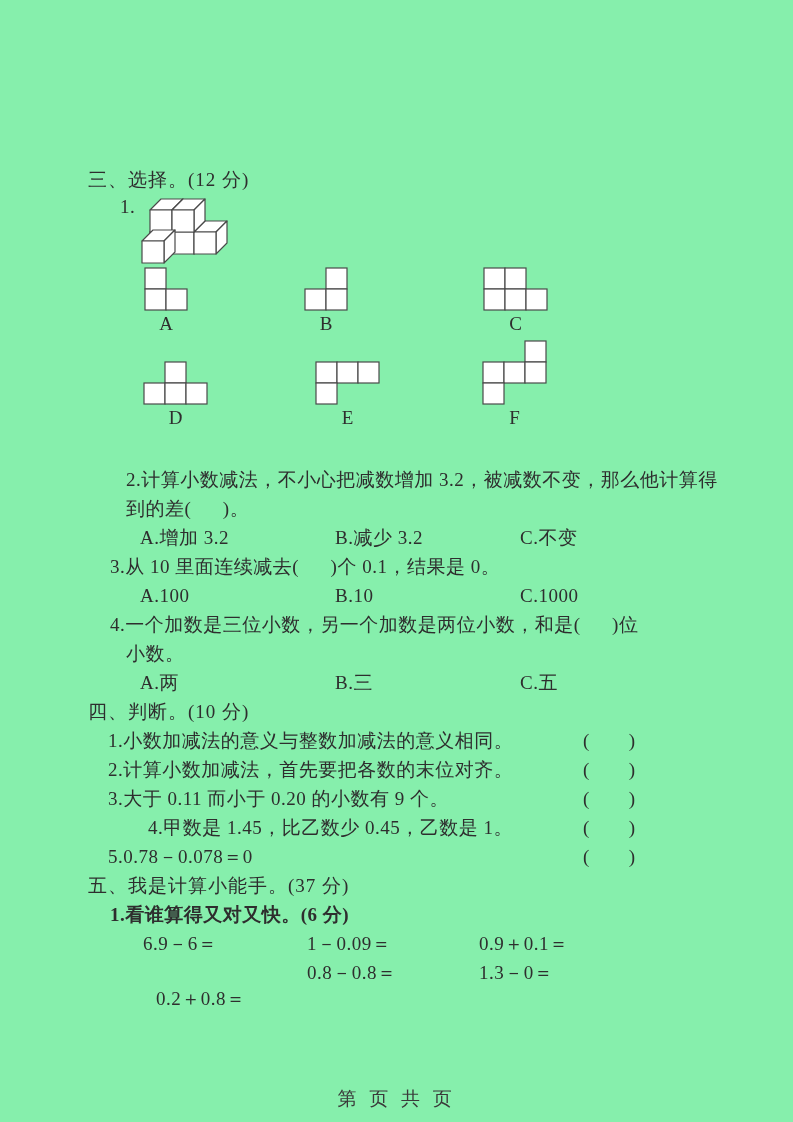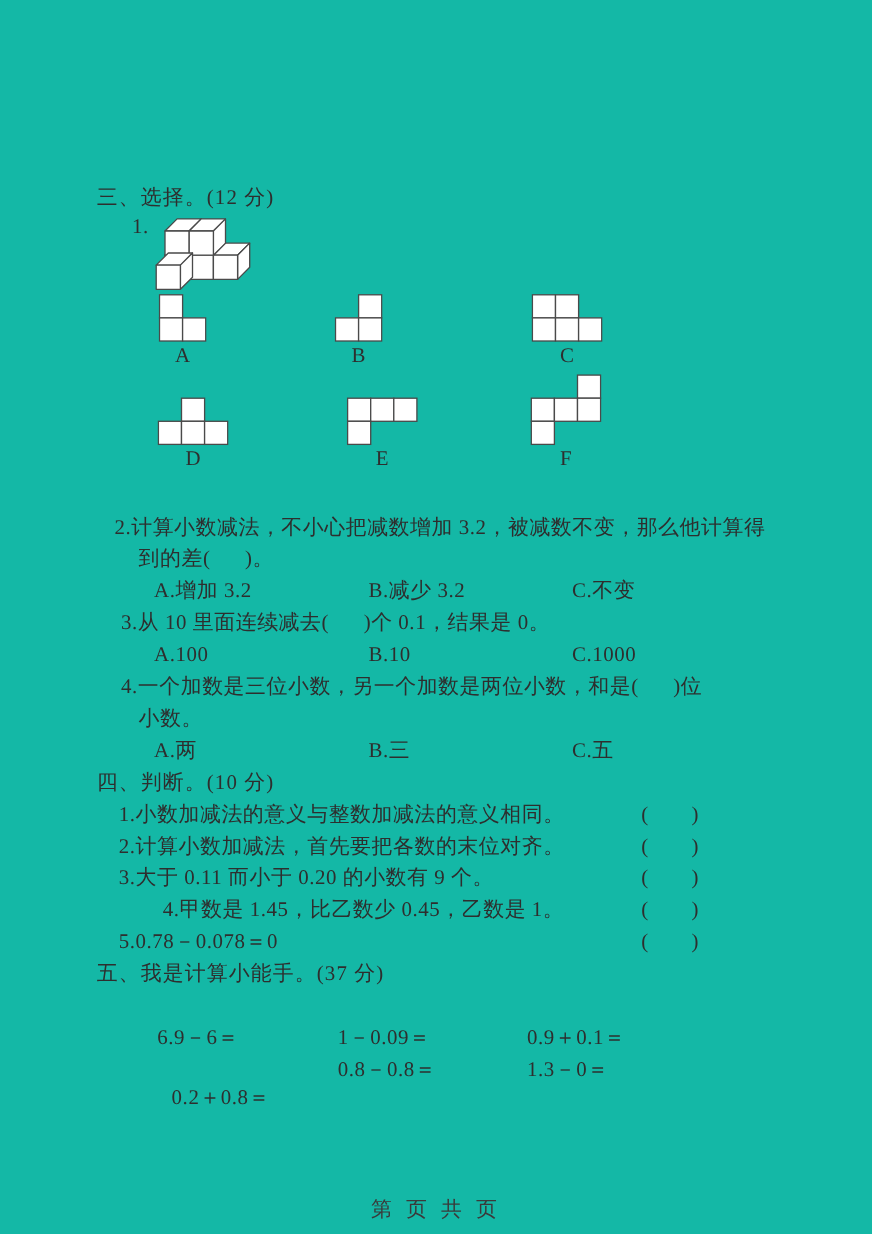--- a/index.html
+++ b/index.html
@@ -1,16 +1,16 @@
 <!DOCTYPE html>
 <html><head>
 <meta charset="utf-8">
 <style>
   html,body{margin:0;padding:0;background:#fff;}
-  .page{position:relative;width:793px;height:1122px;background:#14b8a6;overflow:hidden;
+  .page{position:relative;width:793px;height:1122px;background:#86efac;overflow:hidden;
         font-family:"Liberation Serif","DejaVu Serif",serif;color:#2e2e2e;font-size:19px;}
   .tline{position:absolute;white-space:pre;line-height:22px;letter-spacing:0.5px;}
   .sect{letter-spacing:1px;}
   .boldline{font-weight:bold;}
   .opt-block{position:absolute;text-align:center;}
   .opt-block svg{display:block;margin:0 auto;}
   .opt-label{margin-top:3px;font-size:19px;line-height:20px;}
   .choice{position:absolute;white-space:pre;line-height:22px;letter-spacing:0.5px;}
   .jparen{position:absolute;width:52px;display:flex;justify-content:space-between;line-height:22px;}
   .figure3d{position:absolute;}
@@ -98,21 +98,21 @@
           <rect x="1" y="22" width="21" height="21" fill="#ffffff" stroke="#4a4a4a" stroke-width="1.2"></rect>
           <rect x="22" y="22" width="21" height="21" fill="#ffffff" stroke="#4a4a4a" stroke-width="1.2"></rect>
           <rect x="43" y="22" width="21" height="21" fill="#ffffff" stroke="#4a4a4a" stroke-width="1.2"></rect>
           <rect x="1" y="43" width="21" height="21" fill="#ffffff" stroke="#4a4a4a" stroke-width="1.2"></rect>
         </svg>
         <div class="opt-label">F</div>
       </div>
     </div>
 
 
-  <div class="tline" style="left:104px;top:469px">2.计算小数减法，不小心把减数增加 3.2，被减数不变，那么他计算得</div>
+  <div class="tline" style="left:126px;top:469px">2.计算小数减法，不小心把减数增加 3.2，被减数不变，那么他计算得</div>
   <div class="tline" style="left:126px;top:498px">到的差(      )。</div>
   <div id="q2-opts">
       <span class="choice" style="left: 140px; top: 527px;">A.增加 3.2</span>
       <span class="choice" style="left: 335px; top: 527px;">B.减少 3.2</span>
       <span class="choice" style="left: 520px; top: 527px;">C.不变</span>
     </div>
 
   <div class="tline" style="left:110px;top:556px">3.从 10 里面连续减去(      )个 0.1，结果是 0。</div>
   <div id="q3-opts">
       <span class="choice" style="left: 140px; top: 585px;">A.100</span>
@@ -151,20 +151,21 @@
         <span>)</span>
       </div>
       <div class="tline" style="left: 108px; top: 846px;">5.0.78－0.078＝0</div>
       <div class="jparen" style="left: 583px; top: 846px;">
         <span>(</span>
         <span>)</span>
       </div>
     </div>
 
   <div class="tline sect" style="left:88px;top:875px">五、我是计算小能手。(37 分)</div>
+  <div class="tline boldline" style="left:110px;top:904px">1.看谁算得又对又快。(6 分)</div>
   <div id="calc-rows">
       <span class="choice" style="left: 143px; top: 933px;">6.9－6＝</span>
       <span class="choice" style="left: 307px; top: 933px;">1－0.09＝</span>
       <span class="choice" style="left: 479px; top: 933px;">0.9＋0.1＝</span>
       <span class="choice" style="left: 156px; top: 962px; margin-top: 26px;">0.2＋0.8＝</span>
       <span class="choice" style="left: 307px; top: 962px;">0.8－0.8＝</span>
       <span class="choice" style="left: 479px; top: 962px;">1.3－0＝</span>
     </div>
 
   <div class="footer" style="top:1086px">第 页 共 页</div>

